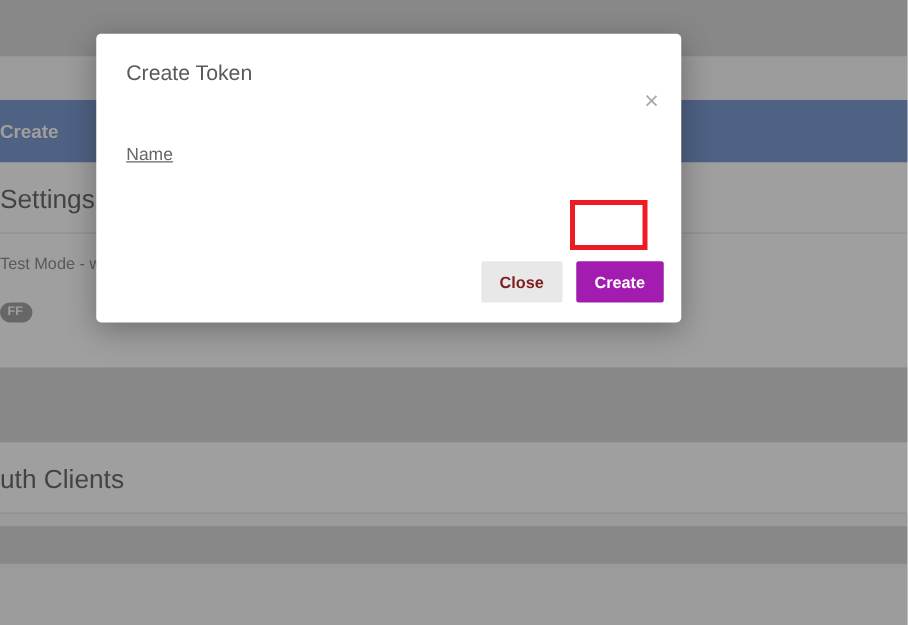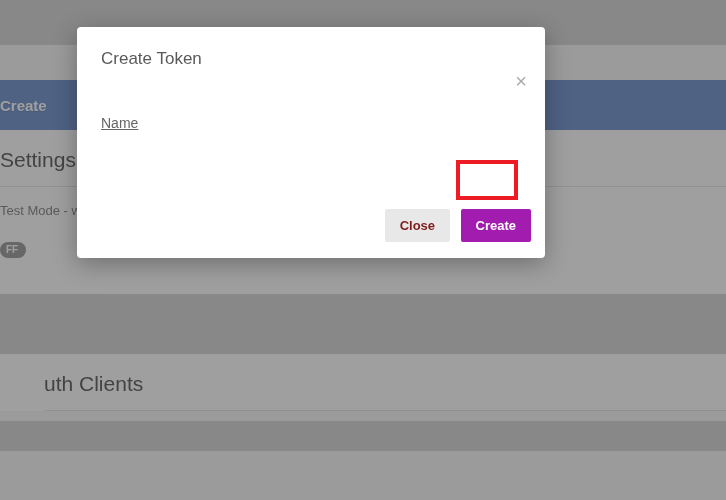--- a/index.html
+++ b/index.html
@@ -58,21 +58,20 @@
     }
     .bg-gap {
       height: 60px;
       background: #cccccc;
     }
     .bg-clients-title {
       font-size: 21px;
       color: #333;
       padding: 18px 0 14px 0;
       border-bottom: 1px solid #ddd;
-      margin-left: 44px;
     }
     .bg-noclients {
       font-size: 13px;
       color: #666;
       padding: 18px 0 18px 0;
       border-bottom: 1px solid #ddd;
     }
     .bg-gap2 {
       height: 30px;
       background: #cccccc;

